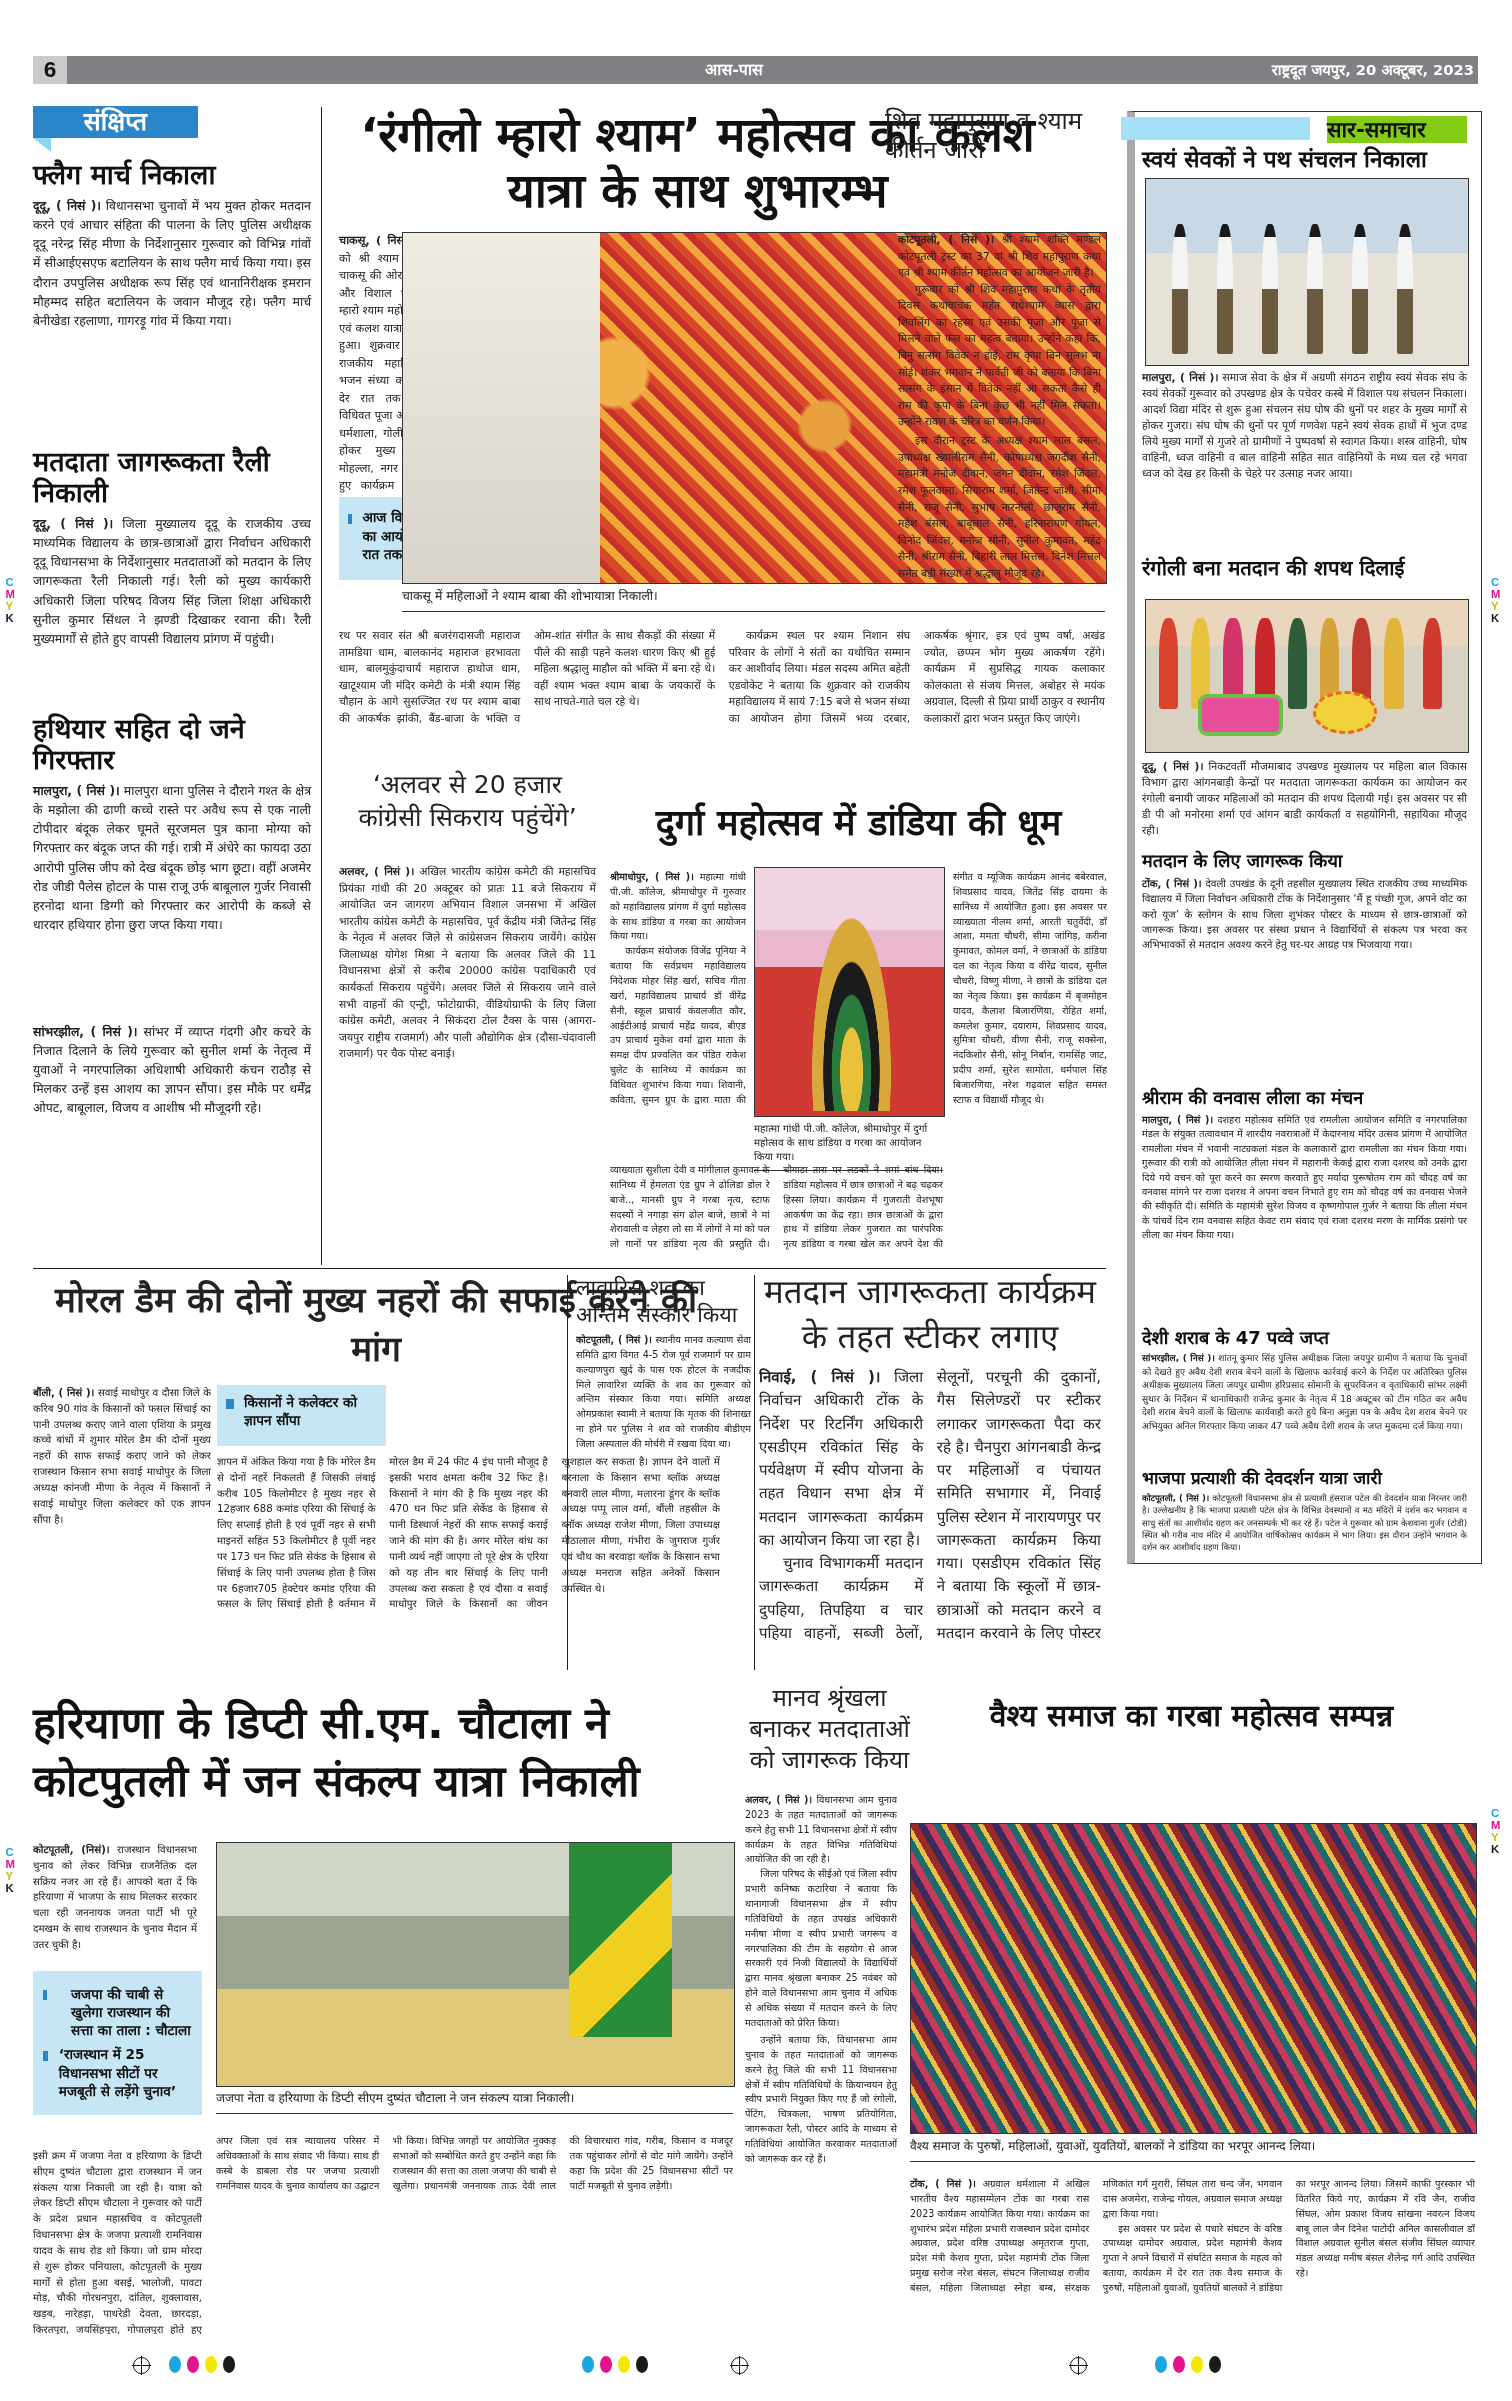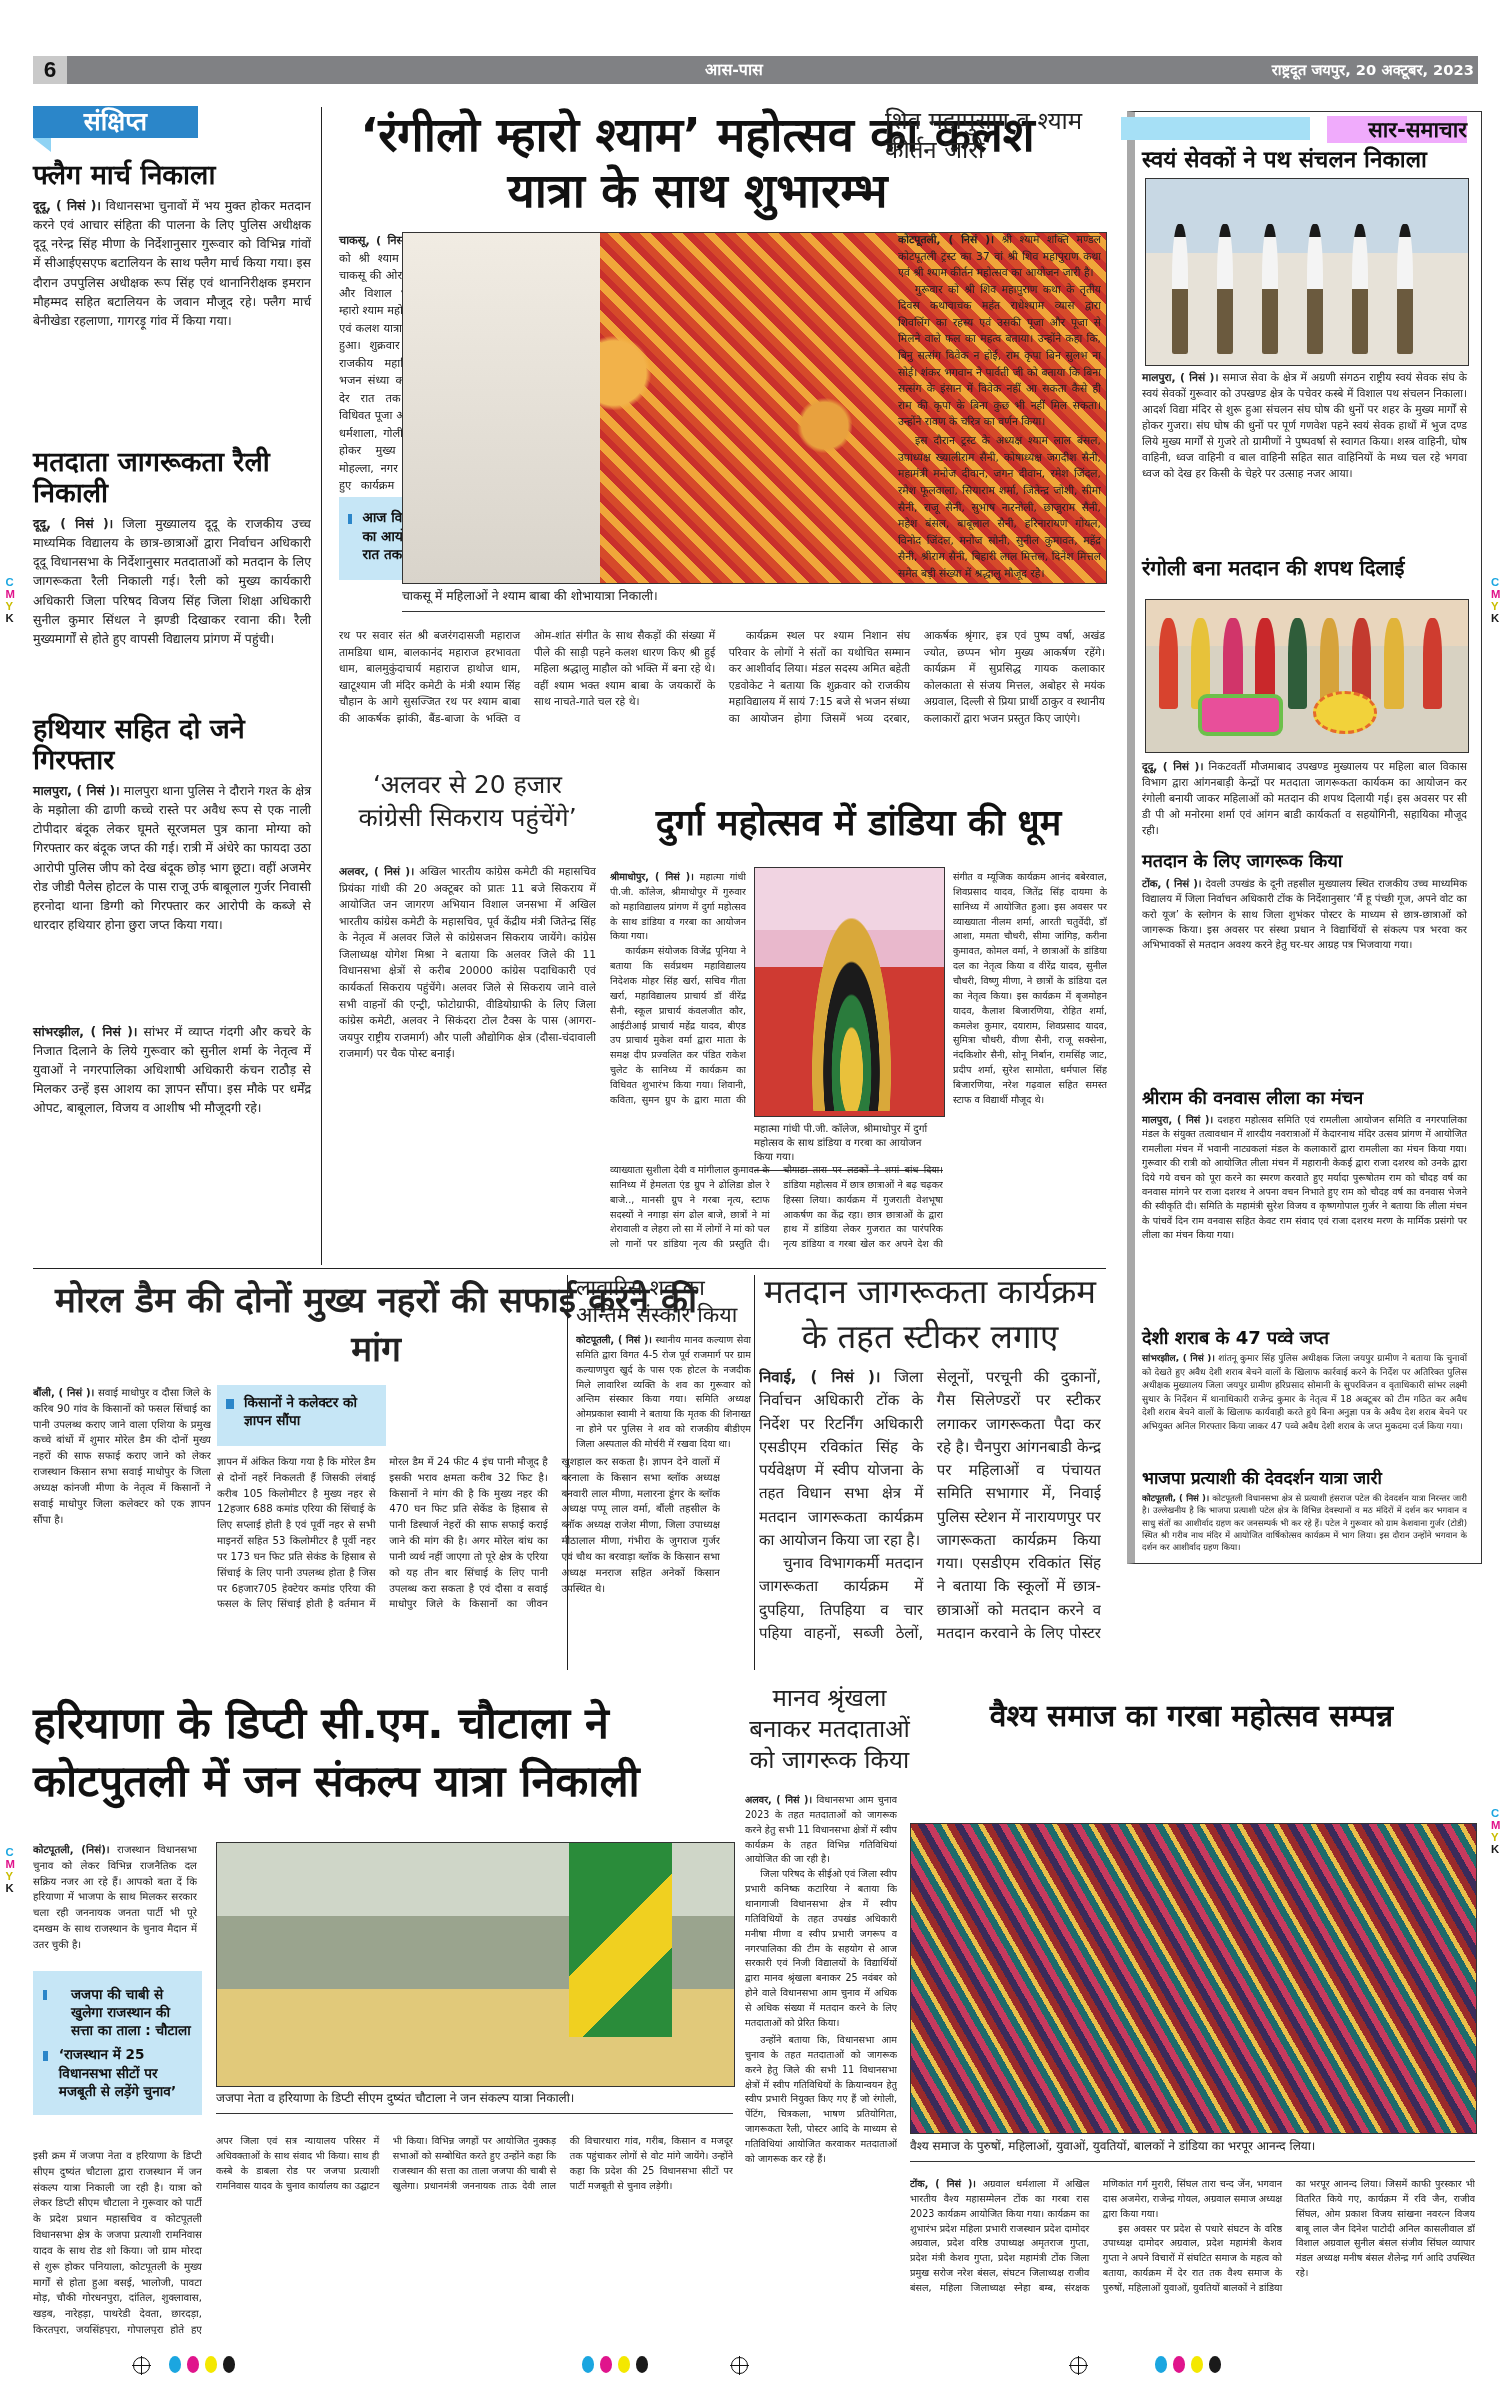--- a/index.html
+++ b/index.html
@@ -49,21 +49,21 @@
   .ph-garba { background:repeating-linear-gradient(60deg,#3a2b5a 0 6.8px,#c73a5e 6.8px 13.6px,#1e6b6b 13.6px 20.3px,#e9c04a 20.3px 25px,#9a2a2a 25px 32px); }
 
   .blue-tab { background:#2b86c9; color:#fff; font:bold 25px "DejaVu Sans", sans-serif; text-align:center; }
   .blue-tab-tail { width:0; height:0; border-left:18px solid transparent; border-top:14.7px solid #8fd3f4; }
   .box-note { background:#c6e6f6; }
   .bullet-sq { display:inline-block; width:10.2px; height:10.2px; background:#2b86c9; vertical-align:top; margin-top:5.6px; }
   .box-note .item { display:flex; gap:17px; font:bold 16px "DejaVu Sans", sans-serif; color:#111; line-height:1.35; margin-bottom:5.6px; }
 
   .sar-frame { border:1.1px solid #333; border-left:8px solid #a8a8a8; }
   .sar-band { background:#a6e0f6; }
-  .sar-label { background:#f0abfc; font:bold 21.5px "DejaVu Sans", sans-serif; color:#111; text-align:right; }
+  .sar-label { background:#84cc16; font:bold 21.5px "DejaVu Sans", sans-serif; color:#111; text-align:left; }
 
   .cmyk { width:12.4px; height:17px; border-radius:50%; }
   .cmyk-text { font:bold 11.3px "Liberation Sans", sans-serif; color:#111; }
   .crosshair { width:14.7px; height:14.7px; border:1.1px solid #111; border-radius:50%; }
   .crosshair::before, .crosshair::after { content:""; position:absolute; background:#111; }
   .crosshair::before { left:6.8px; top:-2.3px; width:1.1px; height:19px; }
   .crosshair::after { top:6.8px; left:-2.3px; height:1.1px; width:19px; }
 </style>
 </head>
 <body>

